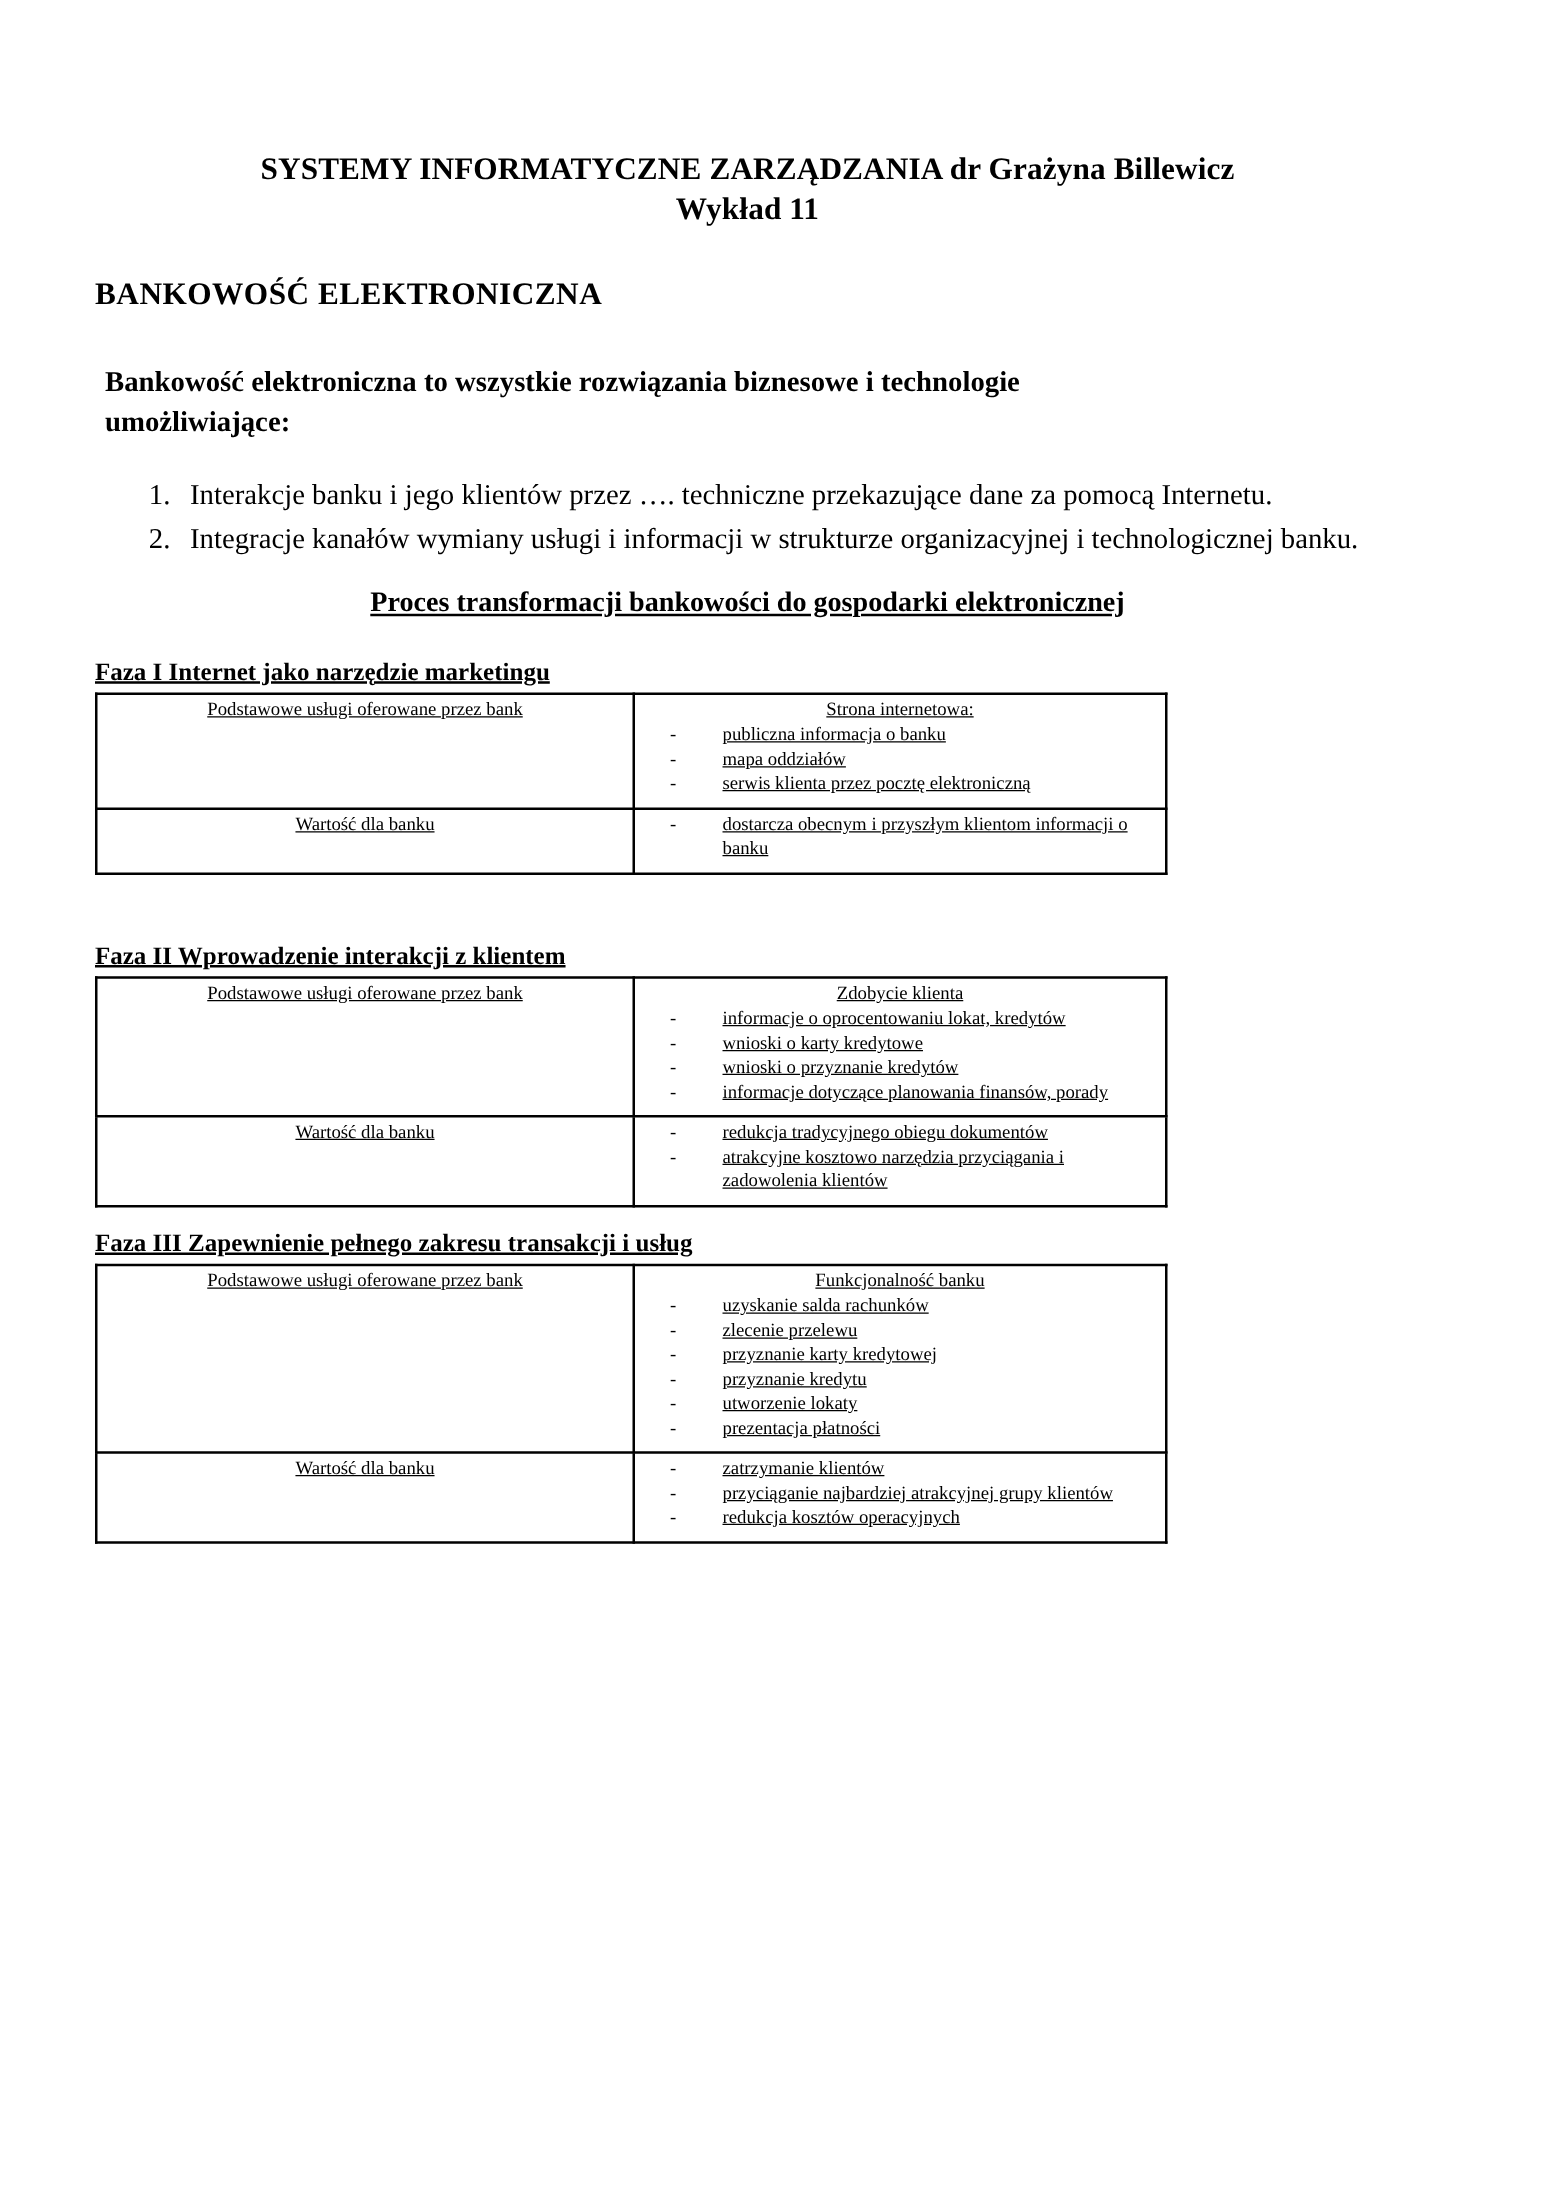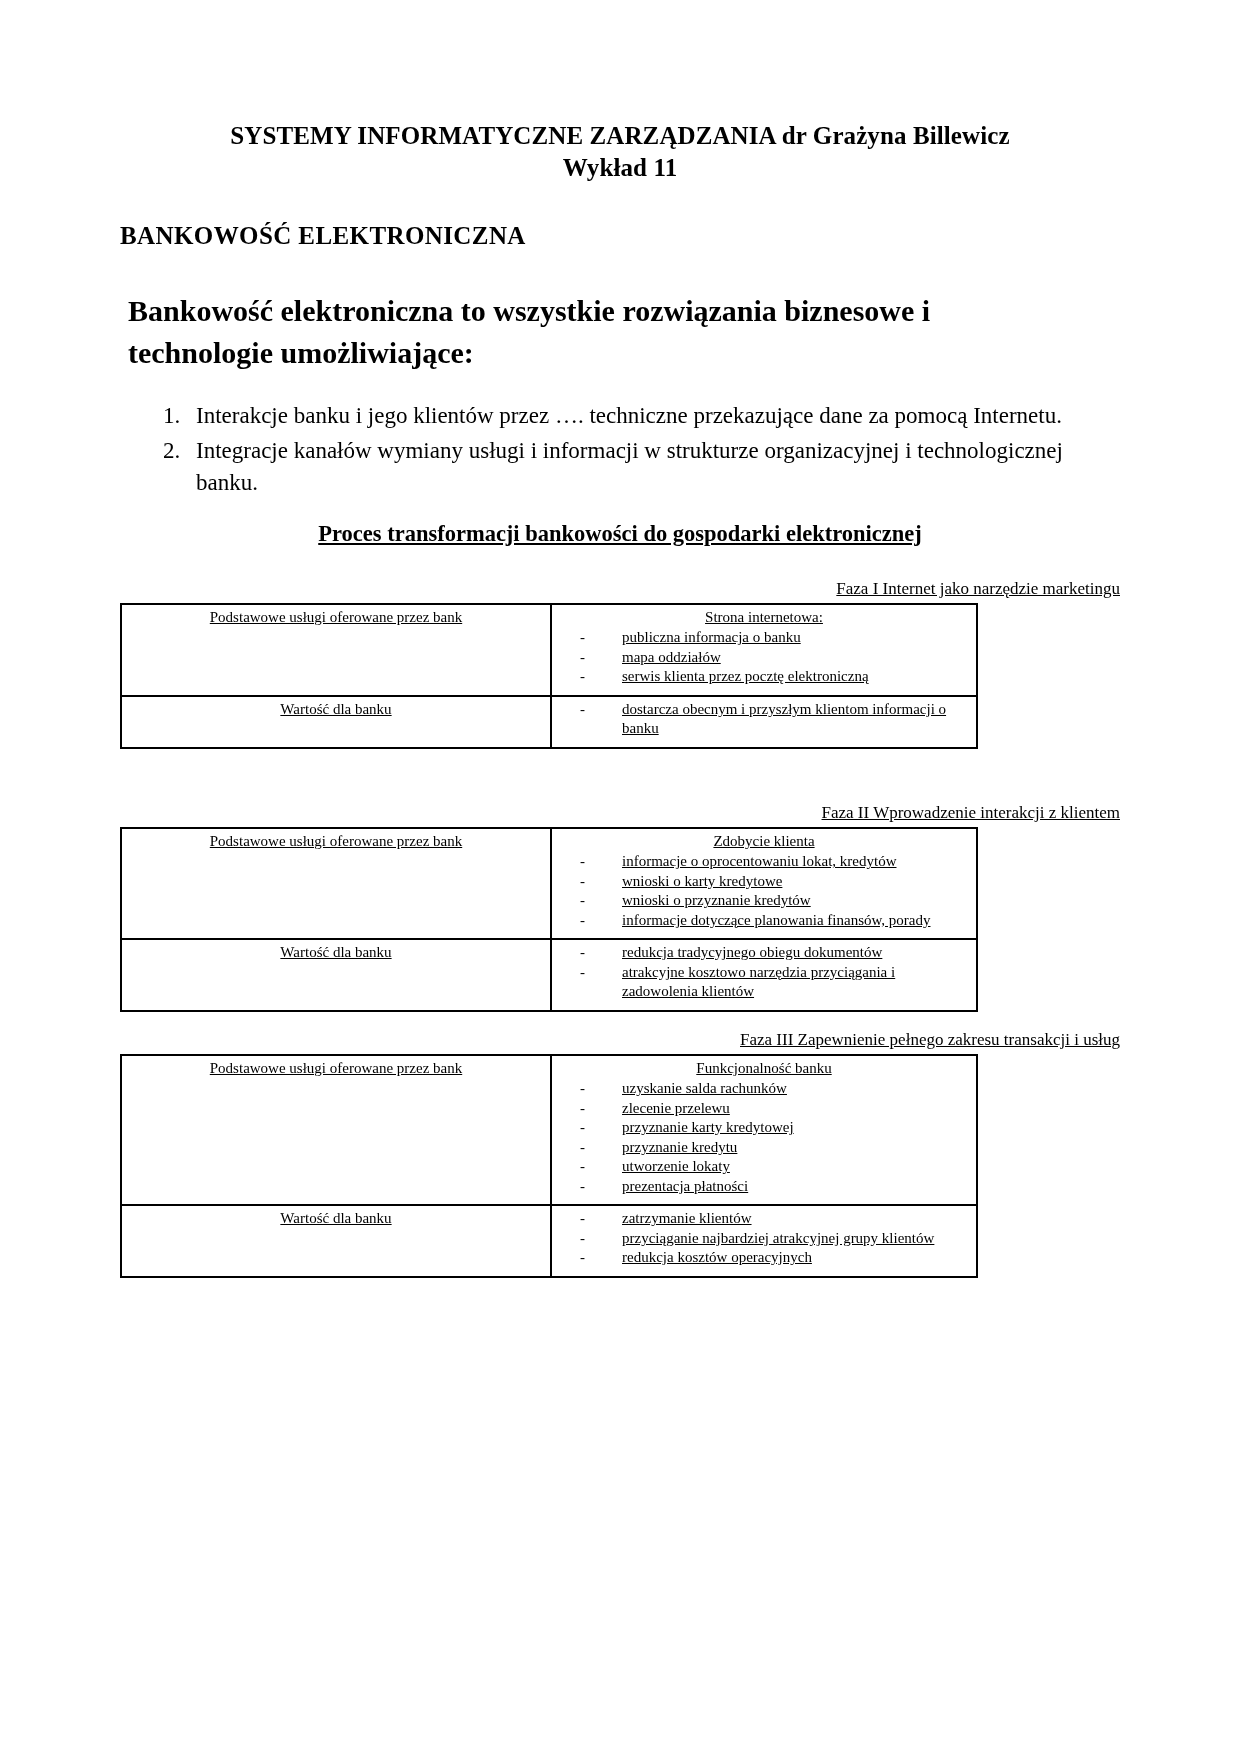--- a/index.html
+++ b/index.html
@@ -13,21 +13,21 @@
     height: 1754px;
     font-family: "Liberation Serif", "DejaVu Serif", serif;
     color: #000000;
     position: relative;
     overflow: hidden;
   }
   .page {
     width: 1240px;
     height: 1442px;
     box-sizing: border-box;
-    padding: 120px 120px 40px 120px;
+    padding: 120px 120px 40px 76px;
     position: relative;
   }
   
   .doc-title {
     text-align: center;
     font-weight: bold;
     font-size: 25px;
     line-height: 1.28;
     margin: 0 0 2px 0;
     letter-spacing: 0.1px;
@@ -37,21 +37,21 @@
   }
   .doc-subtitle {
     text-align: left;
     font-weight: bold;
     font-size: 25px;
     margin: 38px 0 0 0;
     letter-spacing: 0.4px;
   }
   .intro {
     font-weight: bold;
-    font-size: 30px;
+    font-size: 23px;
     line-height: 1.40;
     margin: 40px 0 0 8px;
     max-width: 820px;
   }
   
   ol.numbered {
     margin: 26px 0 0 0;
     padding-left: 66px;
     font-size: 23px;
     line-height: 1.42;
@@ -62,23 +62,23 @@
   }
   
   .section-heading {
     text-align: center;
     font-weight: bold;
     font-size: 22.5px;
     text-decoration: underline;
     margin: 21px 0 0 0;
   }
   .phase-heading {
-    text-align: right;
-    font-weight: normal;
-    font-size: 17px;
+    text-align: left;
+    font-weight: bold;
+    font-size: 20px;
     text-decoration: underline;
     margin: 0 0 0 0;
     padding-bottom: 1px;
   }
   .phase-heading.first {
     margin-top: 32px;
   }
   
   table.phase-table {
     border-collapse: collapse;

